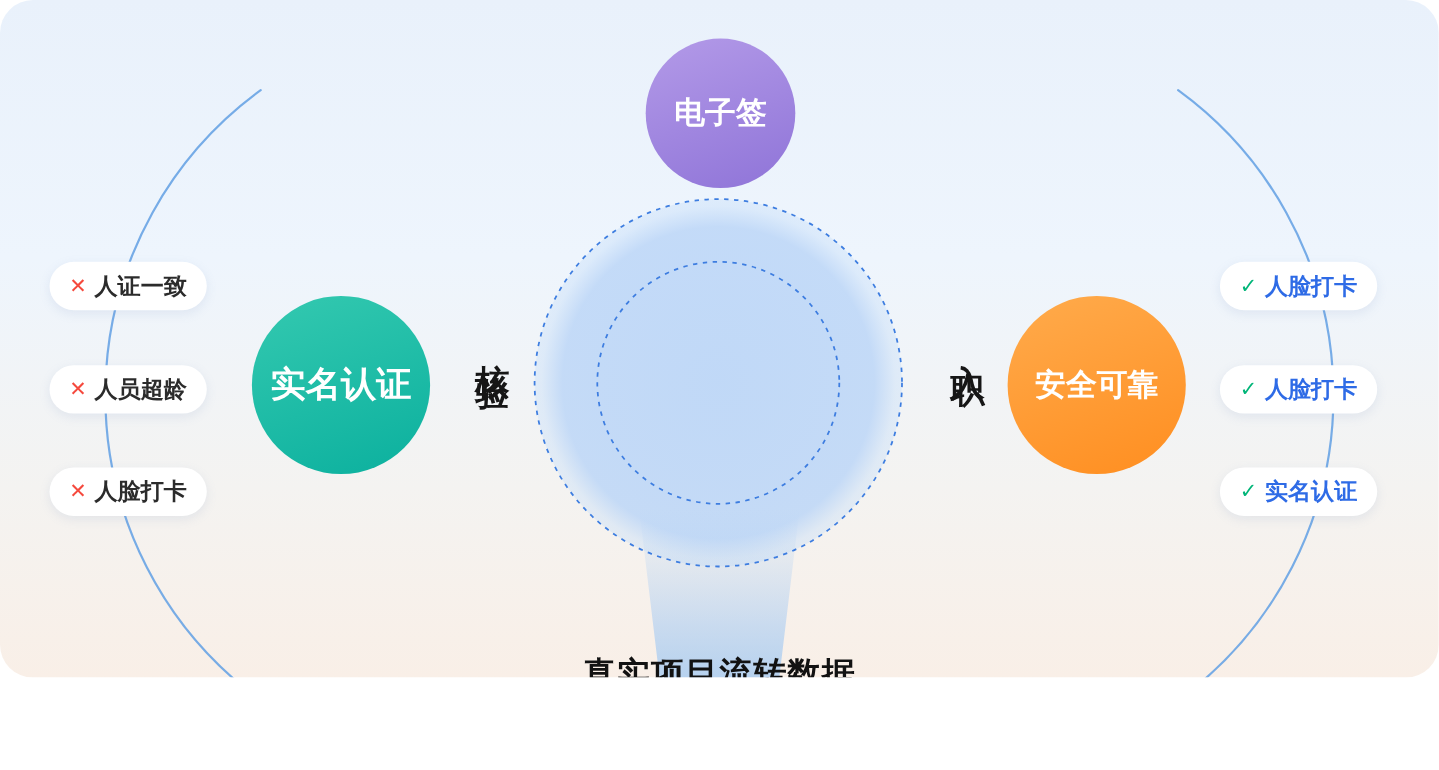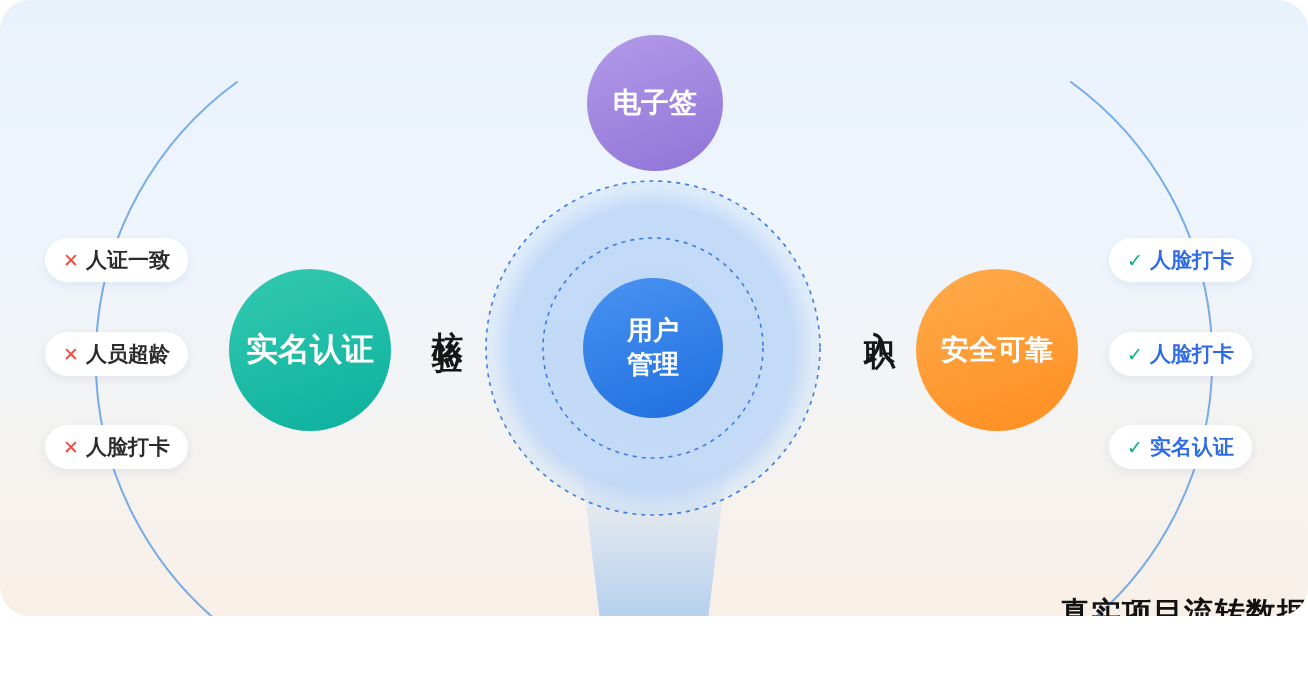--- a/index.html
+++ b/index.html
@@ -102,21 +102,21 @@
   .pill-right { left: 1109px; color: #2e6be6; }
   .row-1 { top: 238px; }
   .row-2 { top: 332px; }
   .row-3 { top: 425px; }
 
   
   .caption {
     position: absolute;
     left: 0; top: 593px;
     width: 1308px;
-    text-align: right;
+    text-align: center;
     font-size: 30px;
     font-weight: 700;
     letter-spacing: 1px;
     color: #121212;
   }
 </style>
 </head>
 <body>
 
 <div class="canvas">
@@ -149,26 +149,20 @@
   </div>
 
   <div class="node node-left">
     <span>实名认证</span>
   </div>
 
   <div class="node node-right">
     <span>安全可靠</span>
   </div>
 
-  <div class="node node-center">
-    <span>
-      <span style="display:block">用户</span>
-      <span style="display:block">管理</span>
-    </span>
-  </div>
 
   <div class="link-label link-left">核验</div>
   <div class="link-label link-right">入职</div>
 
   <div class="pill pill-left pill-cross row-1">
     <span class="pill-icon">✕</span>
     <span>人证一致</span>
   </div>
   <div class="pill pill-left pill-cross row-2">
     <span class="pill-icon">✕</span>

